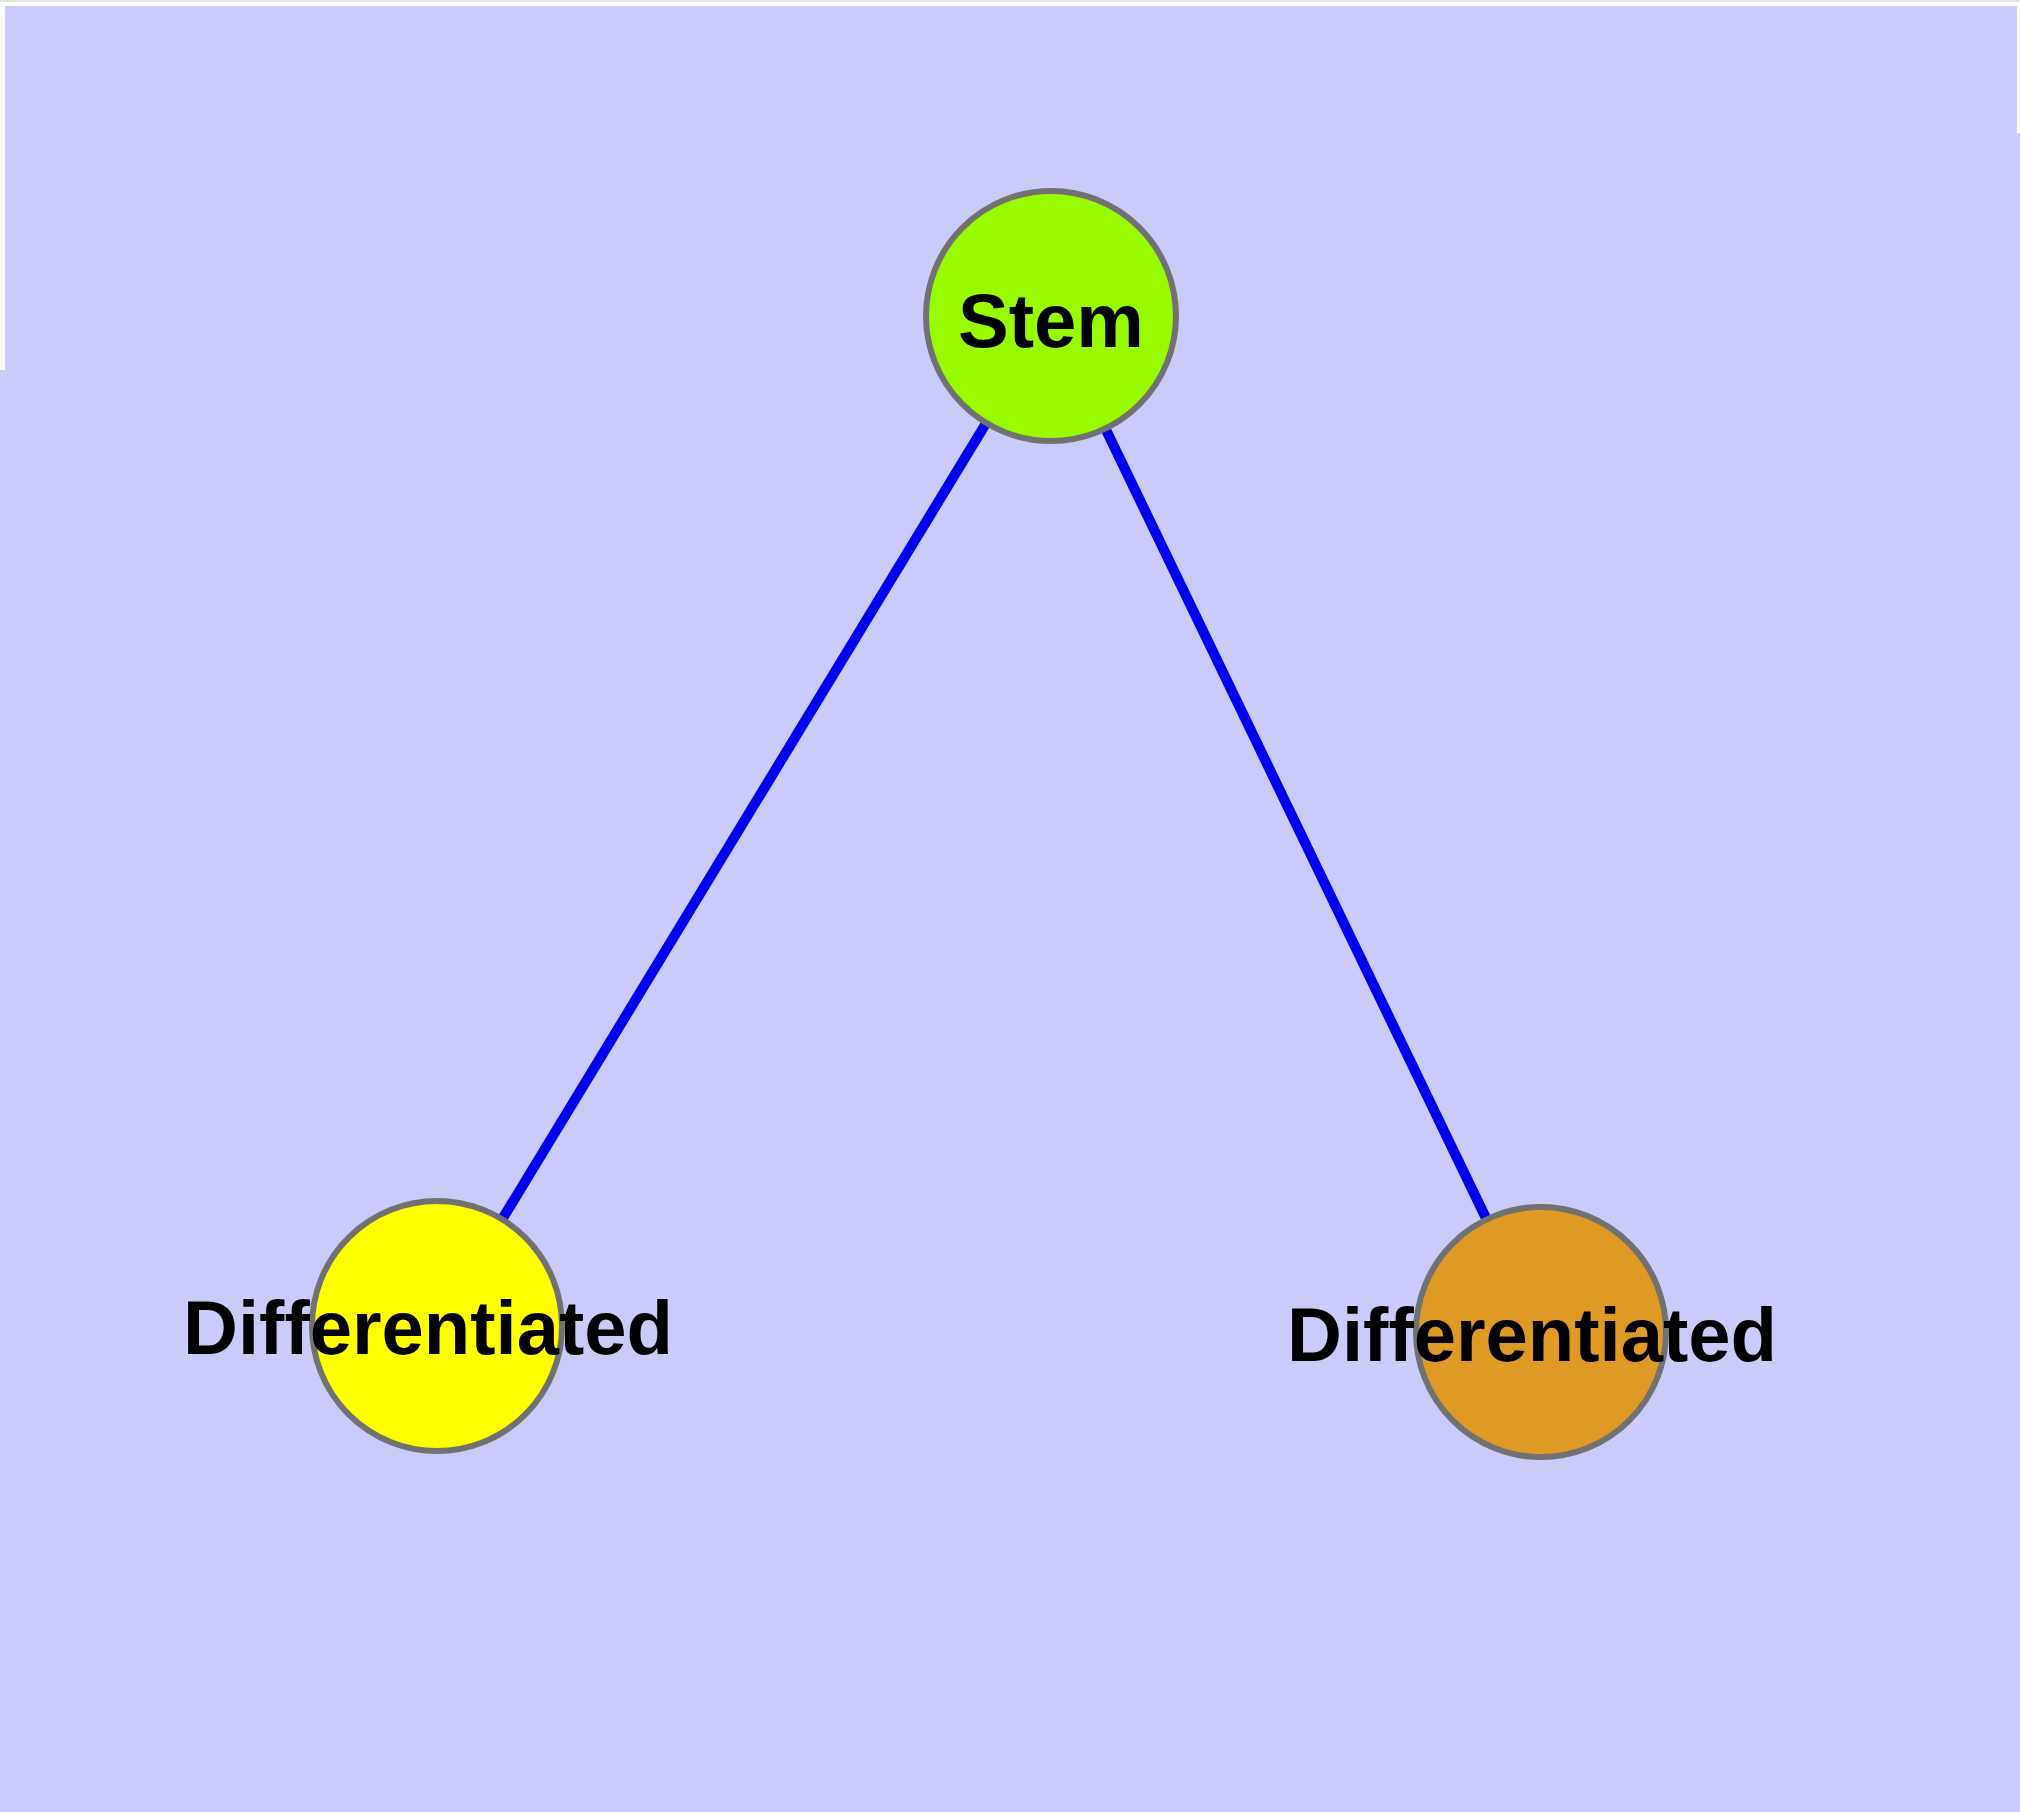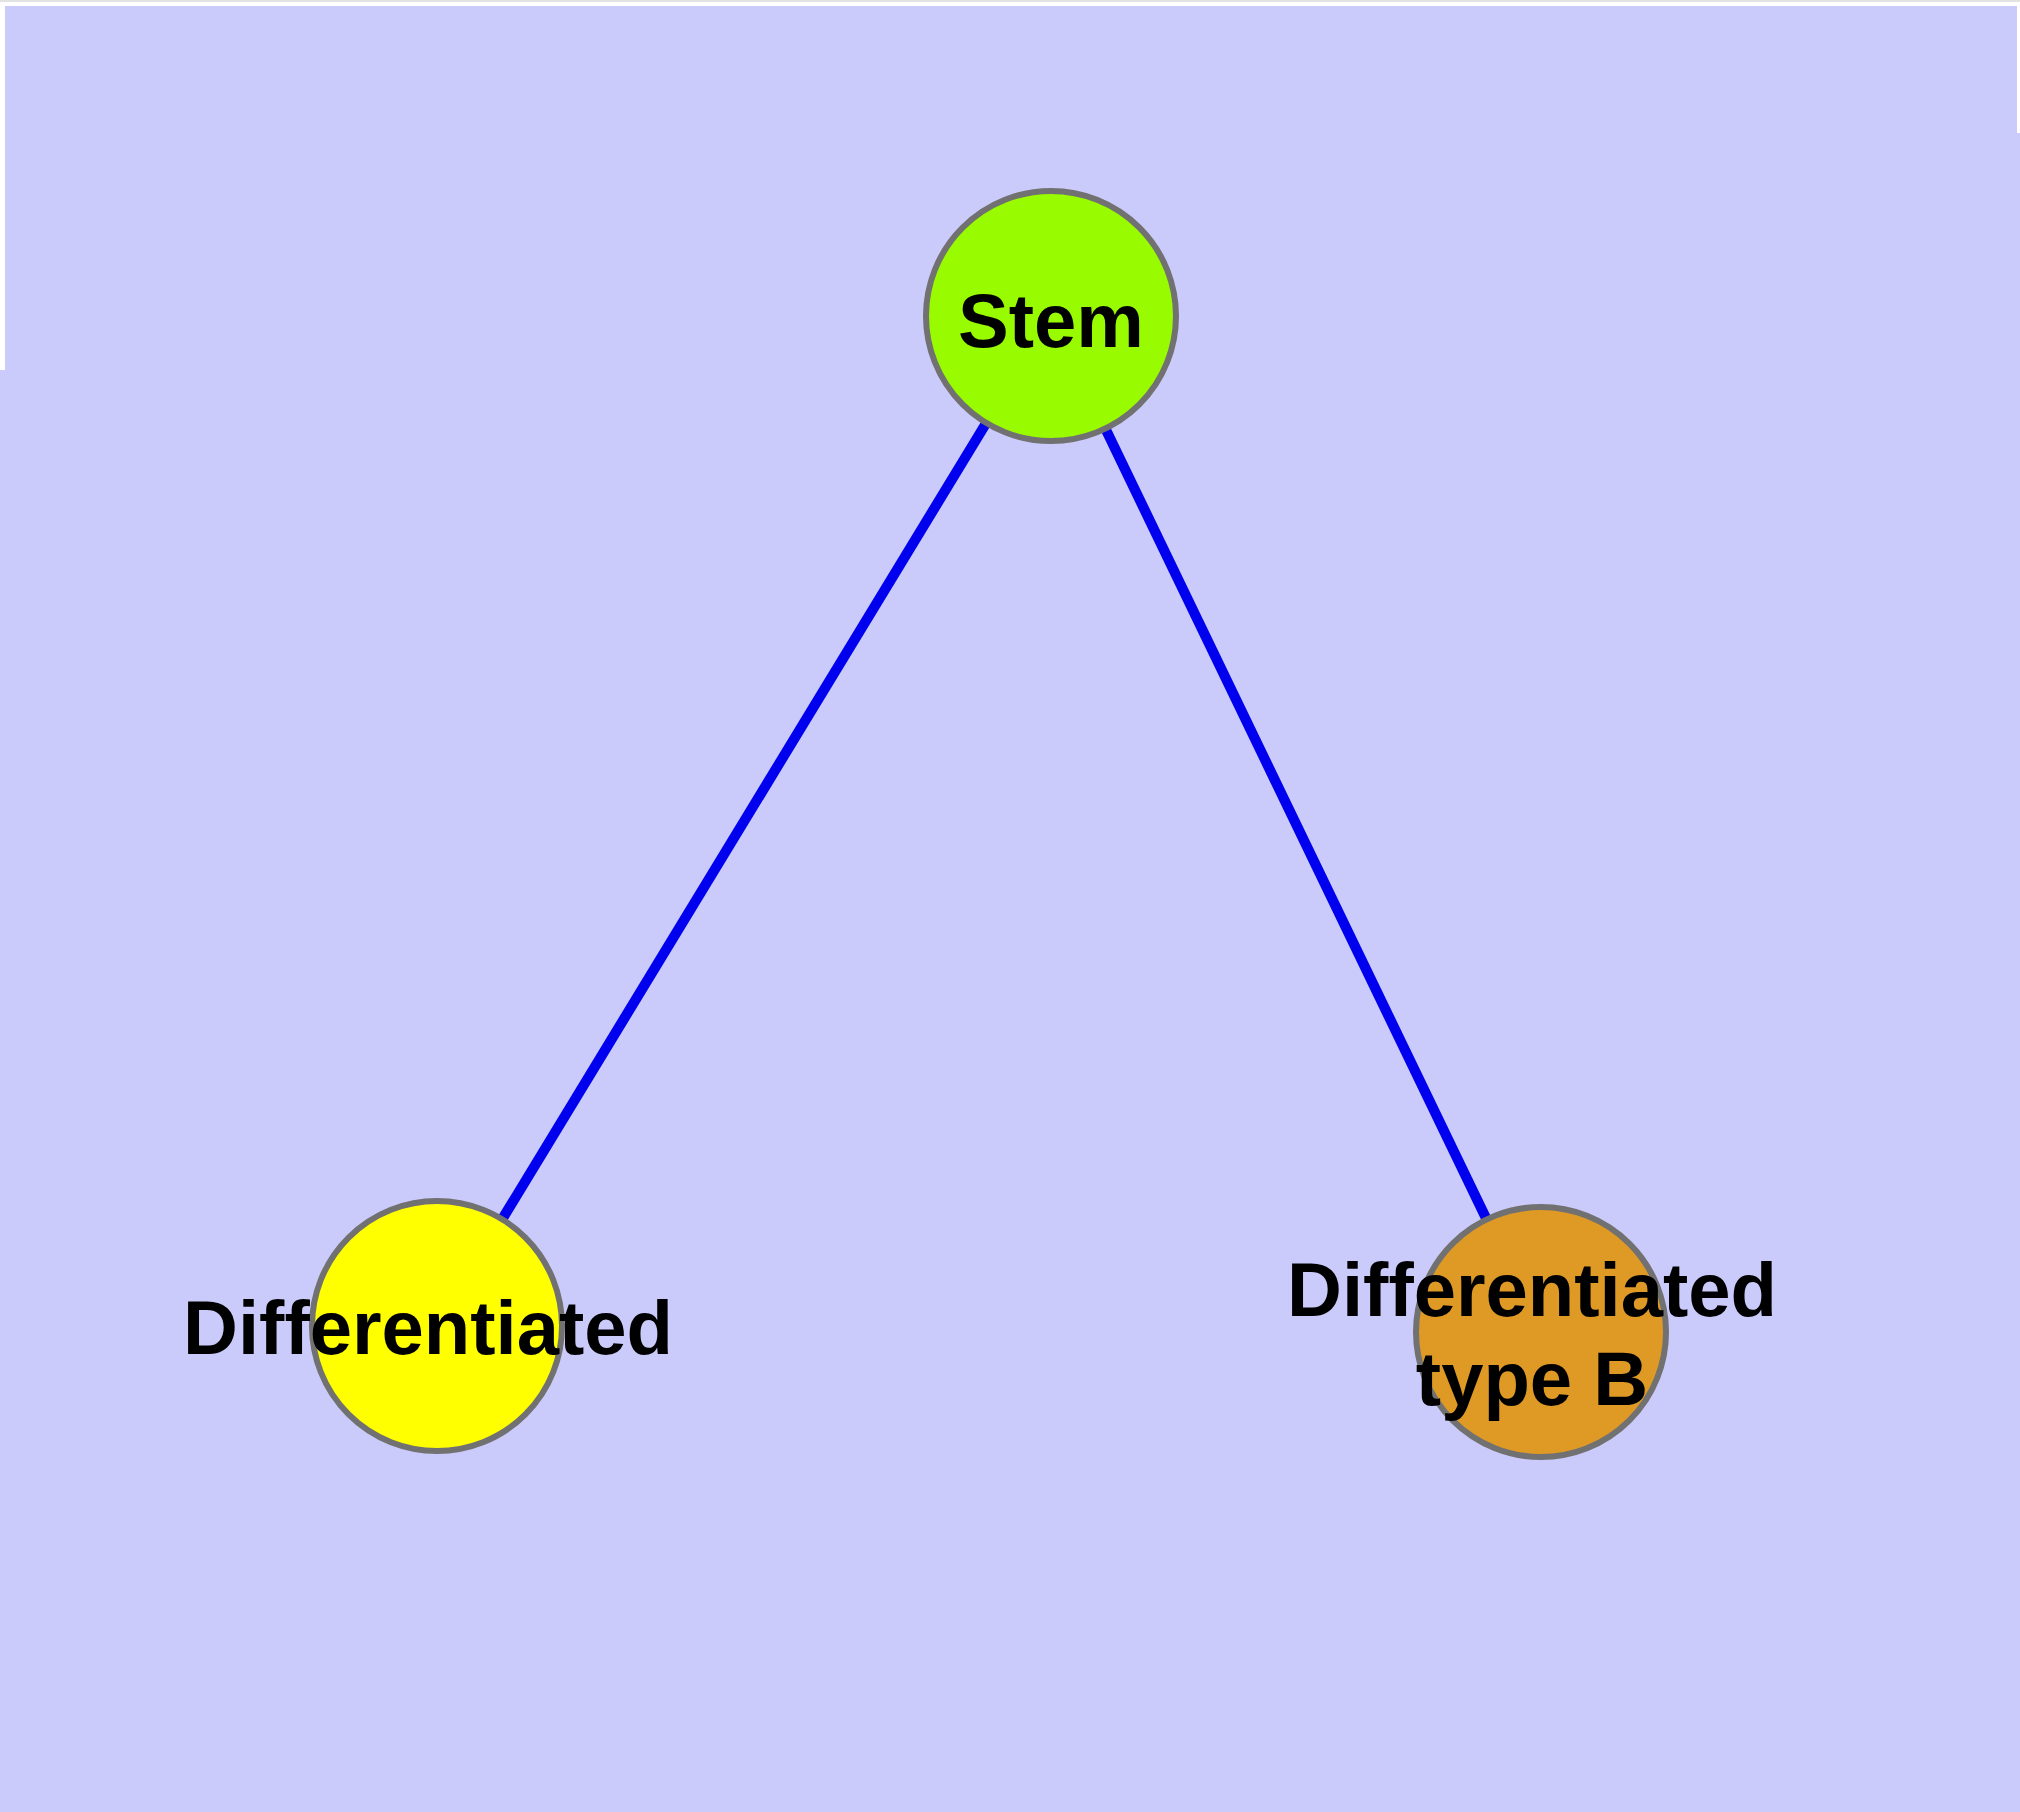--- a/index.html
+++ b/index.html
@@ -54,21 +54,21 @@
   .node-stem   { left: 923px; top: 188px;  background: #98FB00; }
   .node-type-a { left: 309px;  top: 1198px; background: #FFFF00; }
   .node-type-b { left: 1413px; top: 1204px; background: #DF9A25; }
   .node-label {
     position: absolute;
     transform: translate(-50%, -50%);
     color: #000000;
     font-weight: bold;
     font-size: 76px;
     line-height: 89px;
-    text-align: center;
+    text-align: right;
     white-space: nowrap;
   }
   .label-stem   { left: 1051px; top: 320px;  }
   .label-type-a { left: 428px;  top: 1327px; }
   .label-type-b { left: 1532px; top: 1334px; }
 </style>
 </head>
 <body>
 
 <div class="canvas-bg"></div>
@@ -86,15 +86,14 @@
 <div class="node node-type-b"></div>
 
 <div class="node-label label-stem">Stem</div>
 
 <div class="node-label label-type-a">
   <div>Differentiated</div>
 </div>
 
 <div class="node-label label-type-b">
   <div>Differentiated</div>
-  <div>type B</div>
 </div>
 
 
 </body></html>

